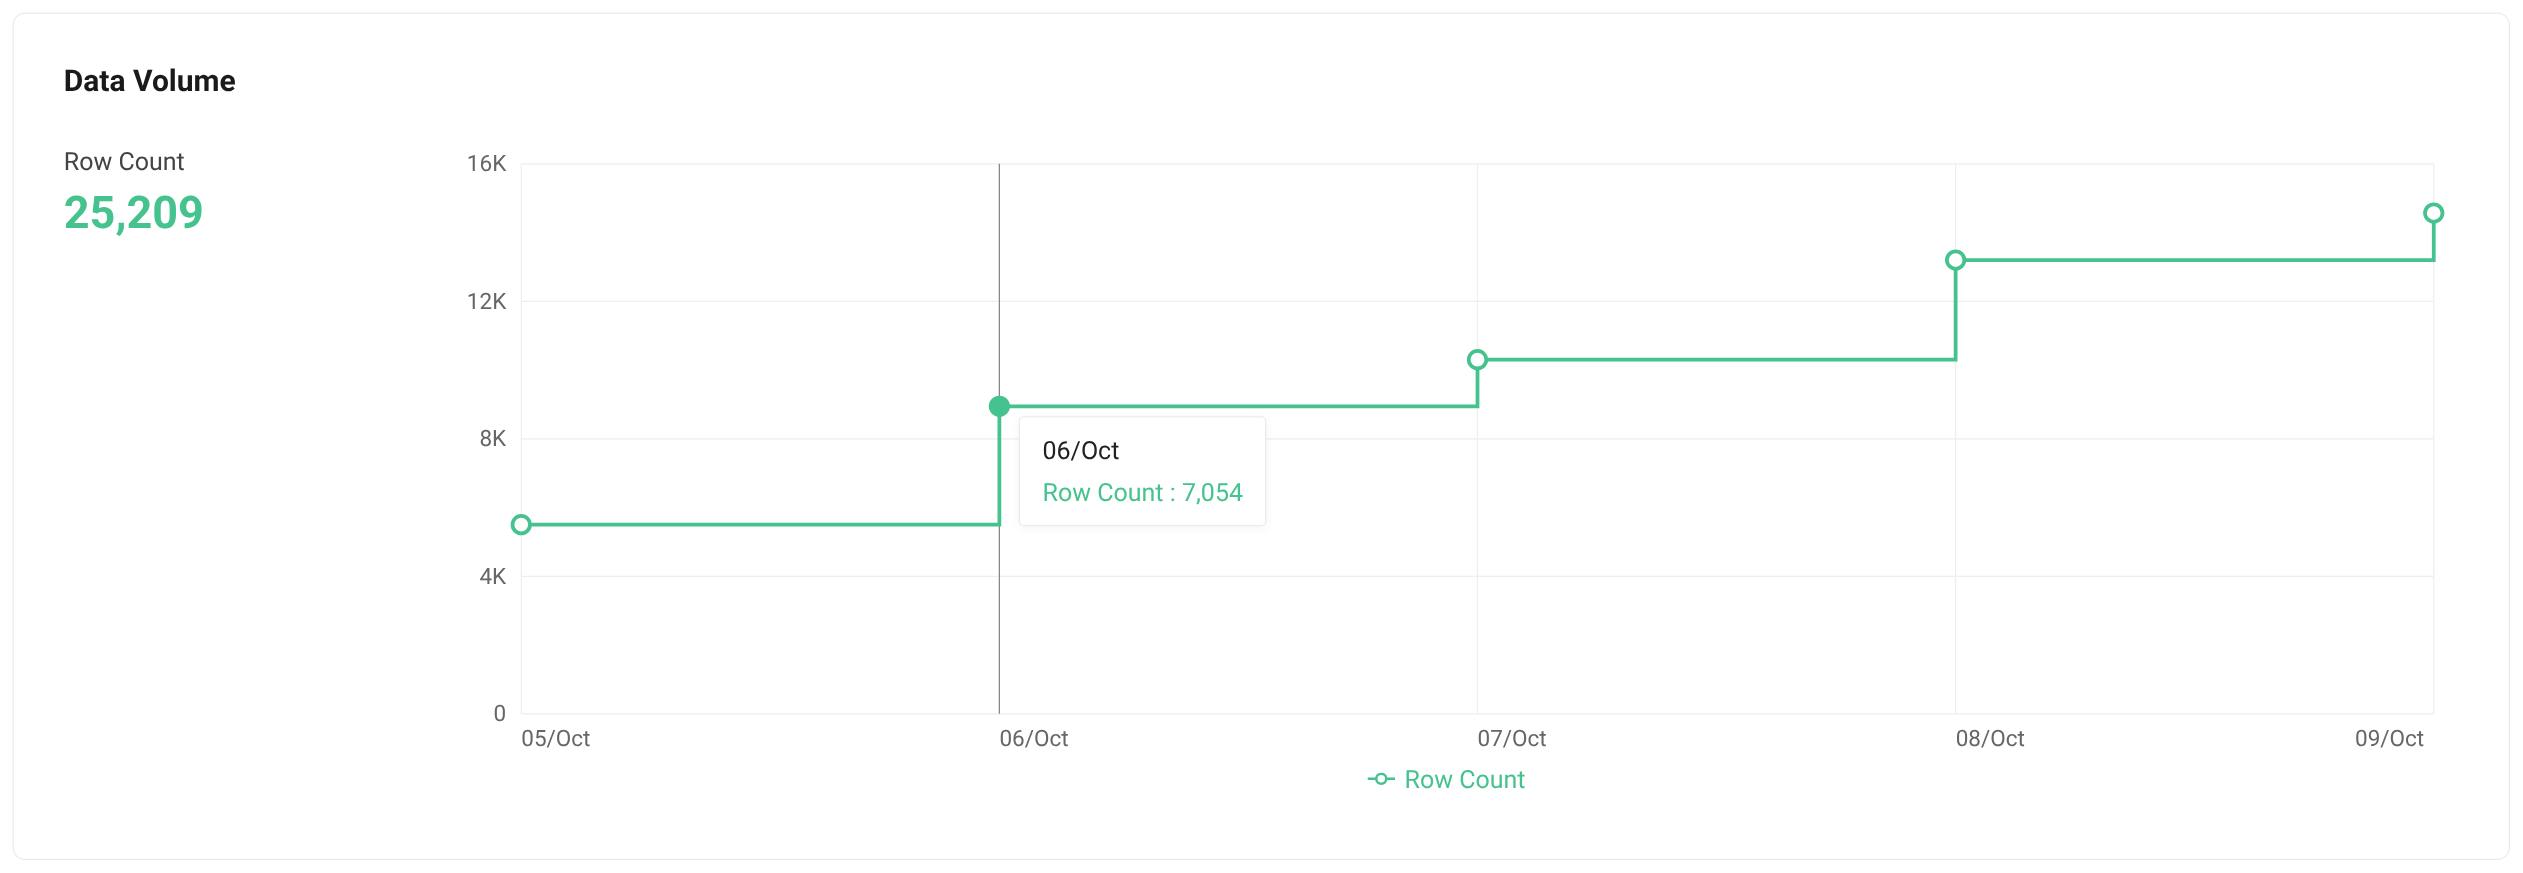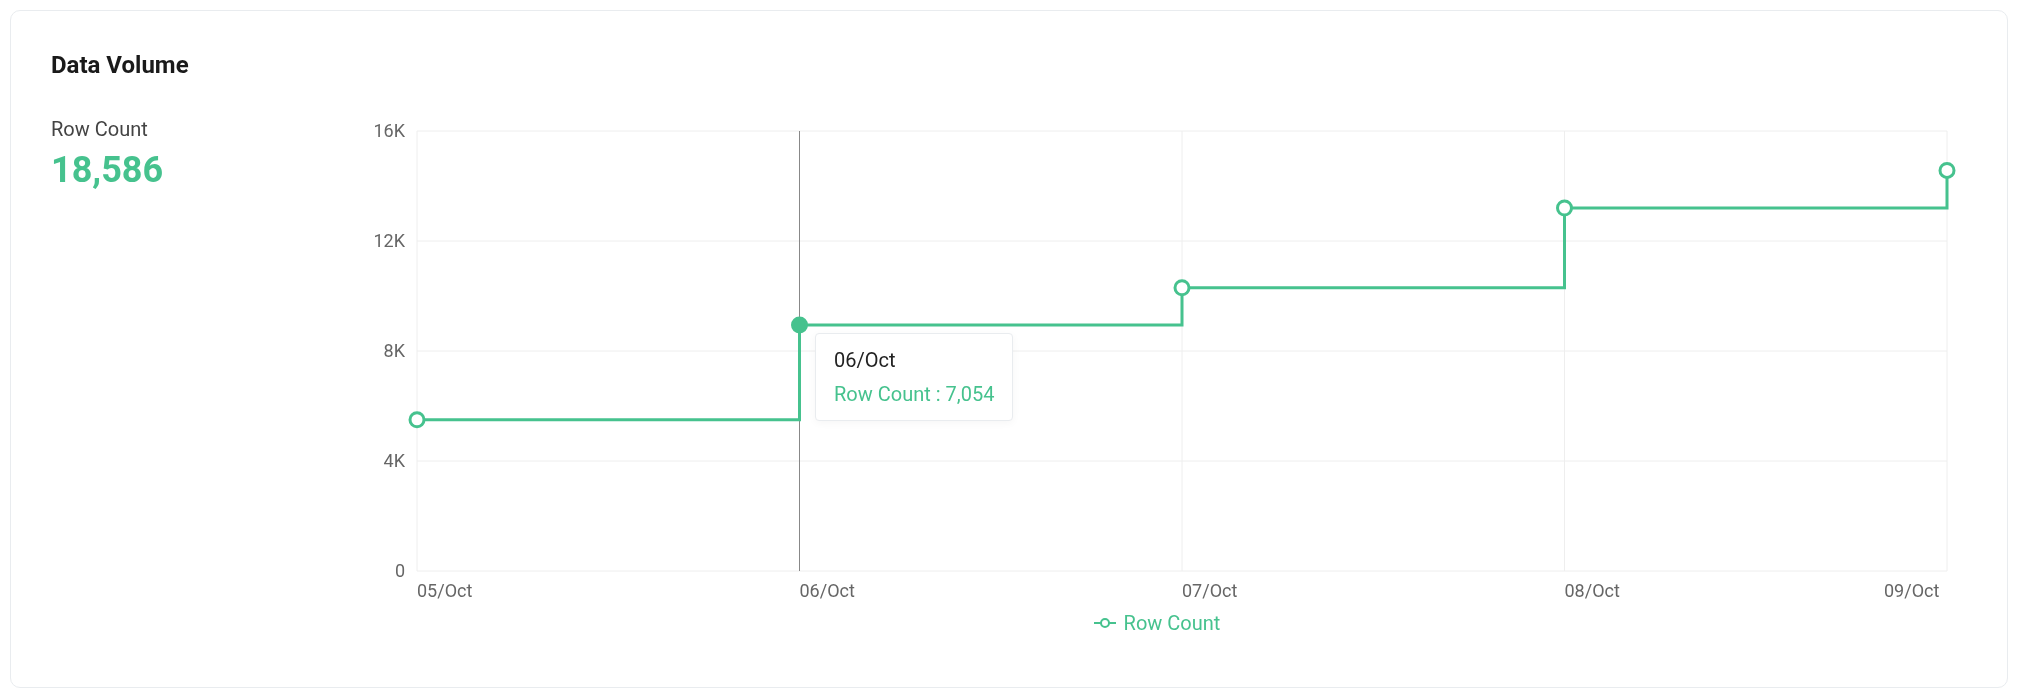--- a/index.html
+++ b/index.html
@@ -108,21 +108,21 @@
 </head>
 <body>
 
 <div class="card">
   <div class="title">Data Volume</div>
 
   <div class="content">
 
     <div class="stat">
       <div class="stat-label">Row Count</div>
-      <div class="stat-value">18,586</div>
+      <div class="stat-value">25,209</div>
     </div>
 
     <div class="chart-wrap">
 
       <svg class="chart" width="1620" height="520">
 
         <line class="grid-line" x1="70" x2="1600" y1="460" y2="460"></line>
         <line class="grid-line" x1="70" x2="1600" y1="350" y2="350"></line>
         <line class="grid-line" x1="70" x2="1600" y1="240" y2="240"></line>
         <line class="grid-line" x1="70" x2="1600" y1="130" y2="130"></line>

